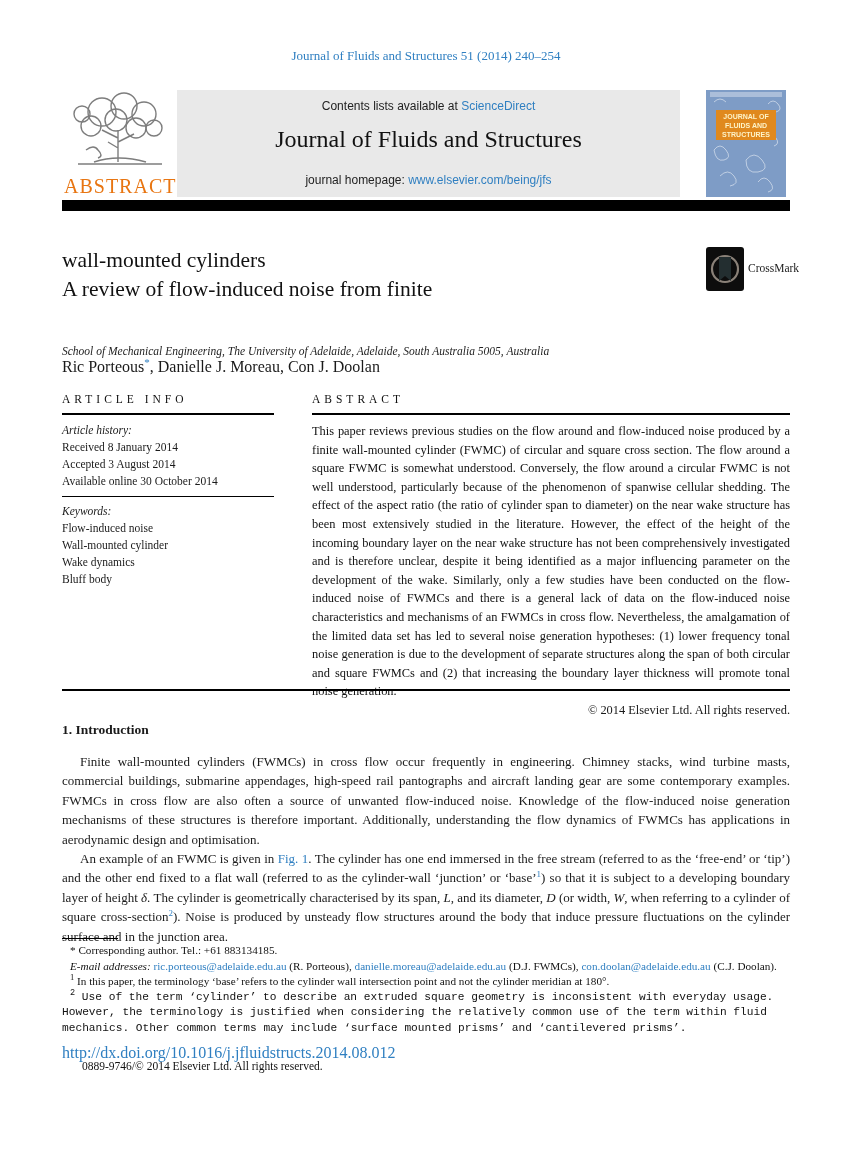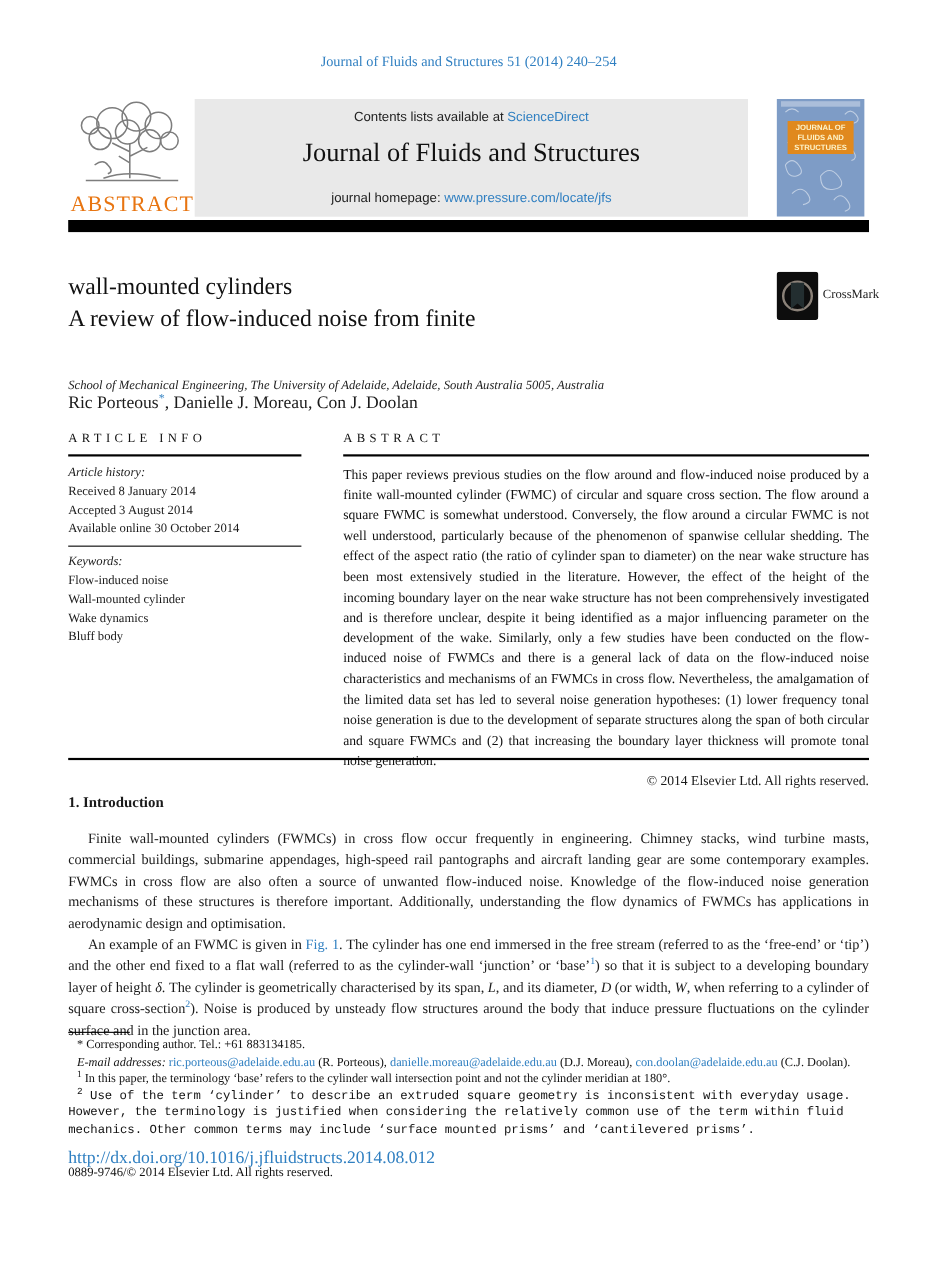--- a/index.html
+++ b/index.html
@@ -96,21 +96,21 @@
       </svg>
       <div class="logo-word">ABSTRACT</div>
     </div>
 
     <div class="gray-box">
       <div class="contents-line">
         <span>Contents lists available at </span><span class="link">ScienceDirect</span>
       </div>
       <div class="journal-title">Journal of Fluids and Structures</div>
       <div class="homepage-line">
-        <span>journal homepage: </span><span class="link">www.pressure.com/locate/jfs</span>
+        <span>journal homepage: </span><span class="link">www.elsevier.com/being/jfs</span>
       </div>
     </div>
 
     <div class="cover">
       <svg width="80" height="107" viewBox="0 0 80 107">
         <rect x="0" y="0" width="80" height="107" fill="#7e9cc6"></rect>
         <g stroke="rgba(255,255,255,0.5)" fill="none" stroke-width="1">
           <path d="M8 60 q6 -8 12 0 q6 8 -2 10 q-8 2 -10 -10"></path>
           <path d="M40 70 q8 -10 16 0 q8 10 -4 12 q-12 2 -12 -12"></path>
           <path d="M60 48 q6 -6 10 0 q4 6 -2 8"></path>
@@ -185,22 +185,22 @@
   <div class="content intro-body" style="position:absolute;">
     <p>Finite wall-mounted cylinders (FWMCs) in cross flow occur frequently in engineering. Chimney stacks, wind turbine masts, commercial buildings, submarine appendages, high-speed rail pantographs and aircraft landing gear are some contemporary examples. FWMCs in cross flow are also often a source of unwanted flow-induced noise. Knowledge of the flow-induced noise generation mechanisms of these structures is therefore important. Additionally, understanding the flow dynamics of FWMCs has applications in aerodynamic design and optimisation.</p>
     <p><span>An example of an FWMC is given in </span><span class="link">Fig. 1</span><span>. The cylinder has one end immersed in the free stream (referred to as the ‘free-end’ or ‘tip’) and the other end fixed to a flat wall (referred to as the cylinder-wall ‘junction’ or ‘base’</span><span class="sup-link">1</span><span>) so that it is subject to a developing boundary layer of height </span><span class="var">δ</span><span>. The cylinder is geometrically characterised by its span, </span><span class="var">L</span><span>, and its diameter, </span><span class="var">D</span><span> (or width, </span><span class="var">W</span><span>, when referring to a cylinder of square cross-section</span><span class="sup-link">2</span><span>). Noise is produced by unsteady flow structures around the body that induce pressure fluctuations on the cylinder surface and in the junction area.</span></p>
   </div>
 
   <div class="content fn-blk" style="position:absolute;">
     <div class="fn-rule"></div>
     <div class="fn-ind">* Corresponding author. Tel.: +61 883134185.</div>
     <div class="fn-ind">
       <span class="fn-em">E-mail addresses:</span>
-      <span class="link">ric.porteous@adelaide.edu.au</span><span> (R. Porteous), </span><span class="link">danielle.moreau@adelaide.edu.au</span><span> (D.J. Moreau), </span><span class="link">con.doolan@adelaide.edu.au</span><span> (C.J. Doolan).</span>
+      <span class="link">ric.porteous@adelaide.edu.au</span><span> (R. Porteous), </span><span class="link">danielle.moreau@adelaide.edu.au</span><span> (D.J. FWMCs), </span><span class="link">con.doolan@adelaide.edu.au</span><span> (C.J. Doolan).</span>
     </div>
     <div class="fn-ind"><span class="sup-blk">1</span><span> In this paper, the terminology ‘base’ refers to the cylinder wall intersection point and not the cylinder meridian at 180°.</span></div>
     <div class="fn2-para"><span class="sup-blk">2</span><span> Use of the term ‘cylinder’ to describe an extruded square geometry is inconsistent with everyday usage. However, the terminology is justified when considering the relatively common use of the term within fluid mechanics. Other common terms may include ‘surface mounted prisms’ and ‘cantilevered prisms’.</span></div>
   </div>
 
   <div class="content doi" style="position:absolute;">http://dx.doi.org/10.1016/j.jfluidstructs.2014.08.012</div>
-  <div class="content issn" style="position:absolute;">0889-9746/© 2014 Elsevier Ltd. All rights reserved.</div>
+  <div class="content issn" style="position:absolute;margin-left:20px;">0889-9746/© 2014 Elsevier Ltd. All rights reserved.</div>
 
 </div>
 
 </body></html>

